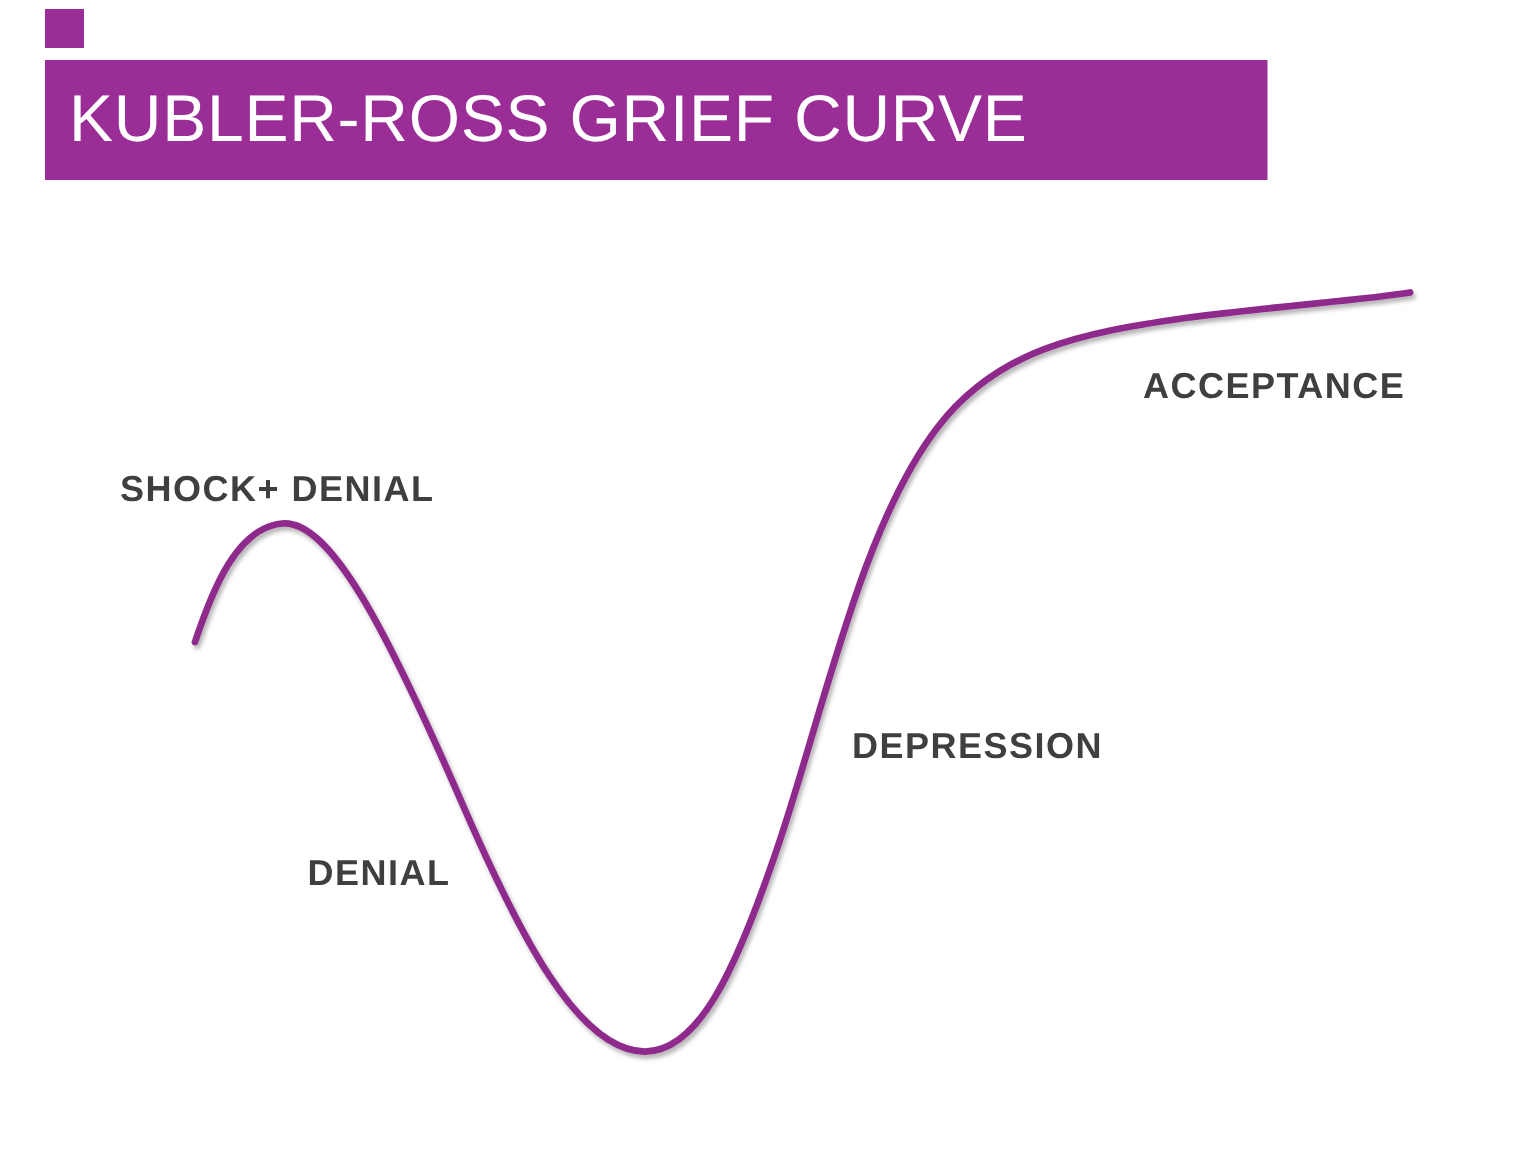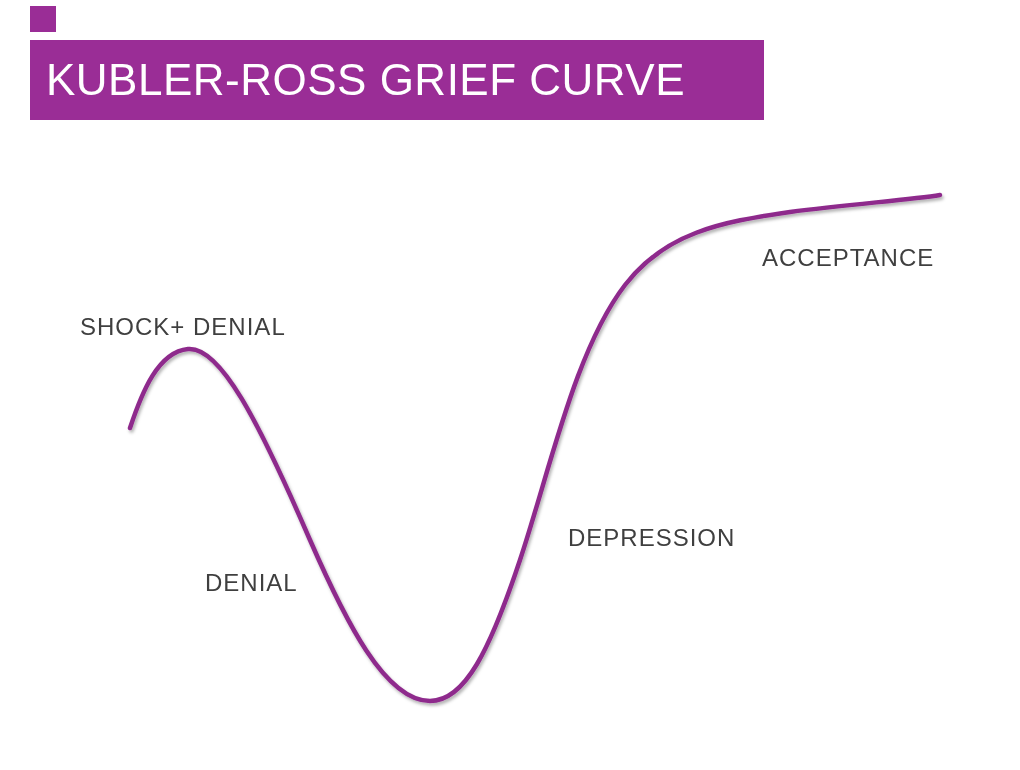--- a/index.html
+++ b/index.html
@@ -21,21 +21,21 @@
     left: 30px;
     top: 6px;
     width: 26px;
     height: 26px;
     background: #9a2d96;
   }
   .title-bar {
     position: absolute;
     left: 30px;
     top: 40px;
-    width: 734px;
+    width: 815px;
     height: 80px;
     background: #9a2d96;
     display: flex;
     align-items: center;
   }
   .title-bar h1 {
     margin: 0 0 0 16px;
     font-size: 44px;
     font-weight: normal;
     letter-spacing: 0.5px;
@@ -44,28 +44,28 @@
   .curve-svg {
     position: absolute;
     left: 0;
     top: 0;
     width: 1020px;
     height: 770px;
   }
   .stage-label {
     position: absolute;
     font-size: 24px;
-    font-weight: normal;
+    font-weight: bold;
     letter-spacing: 1px;
     color: #3f3f3f;
     white-space: nowrap;
   }
   .label-shock      { left: 80px;  top: 313px; }
   .label-acceptance { left: 762px; top: 244px; }
-  .label-depression { left: 568px; top: 484px; margin-top: 40px; }
+  .label-depression { left: 568px; top: 484px; }
   .label-anger      { left: 205px; top: 569px; }
   .label-bargaining { left: 348px; top: 721px; }
 </style>
 </head>
 <body>
 
 <div class="slide">
 
   <div class="corner-square"></div>
 

